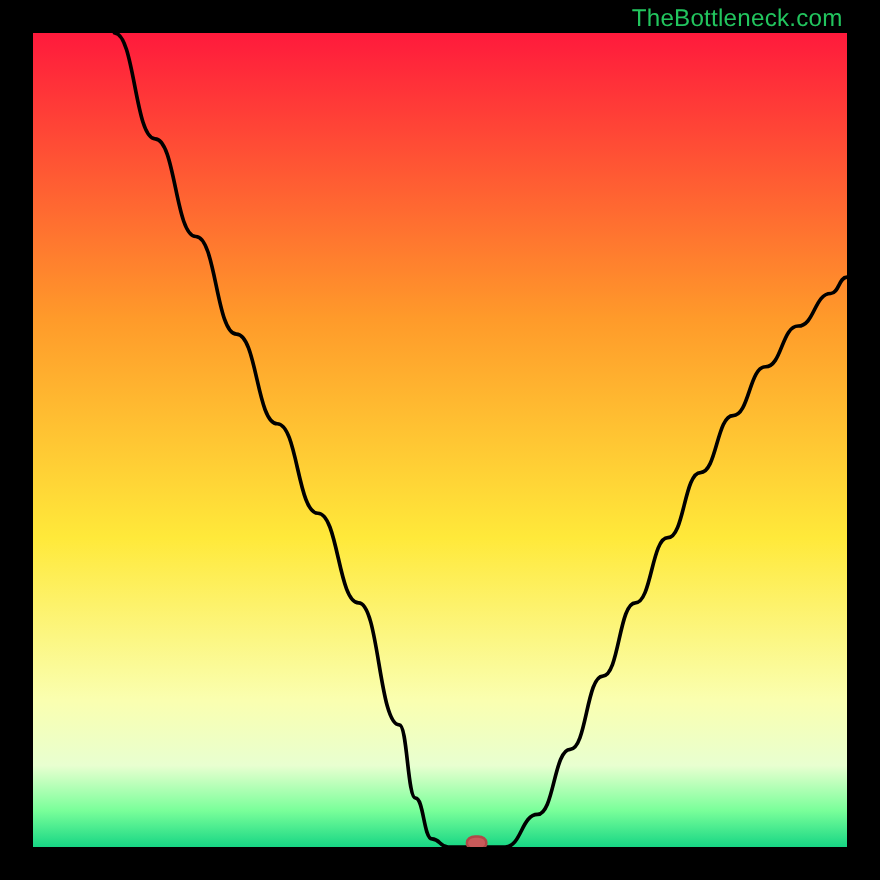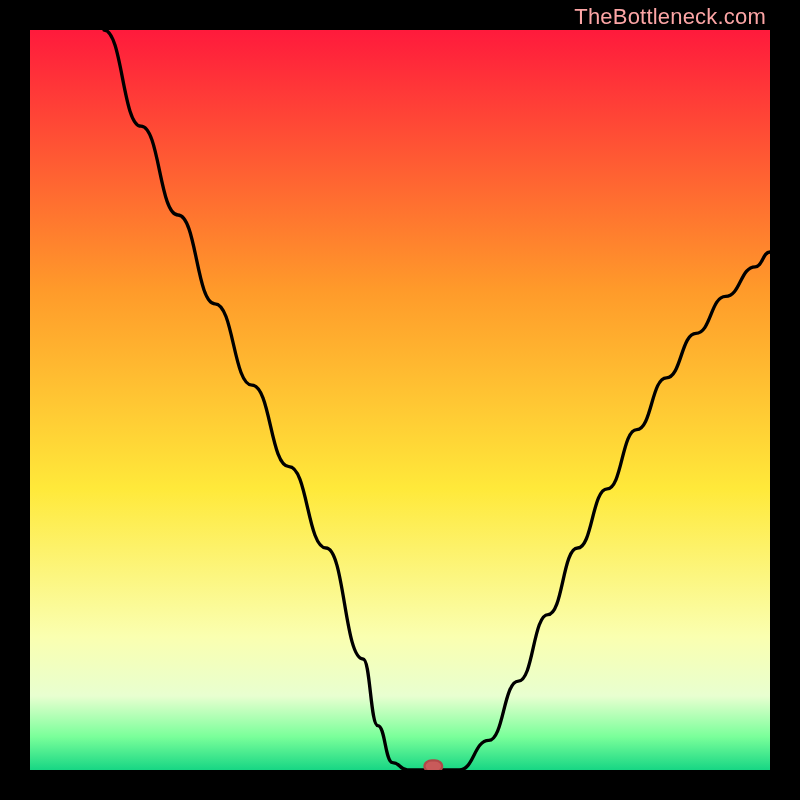--- a/index.html
+++ b/index.html
@@ -22,21 +22,21 @@
     left: 30px;
     top: 30px;
     width: 740px;
     height: 740px;
     overflow: hidden;
   }
   .watermark {
     position: absolute;
     top: 4px;
     right: 34px;
-    color: #fca5a5;
+    color: #22c55e;
     font-size: 22px;
     font-weight: 400;
     letter-spacing: 0.2px;
     user-select: none;
     text-align: center;
   }
   svg {
     display: block;
     width: 740px;
     height: 740px;

